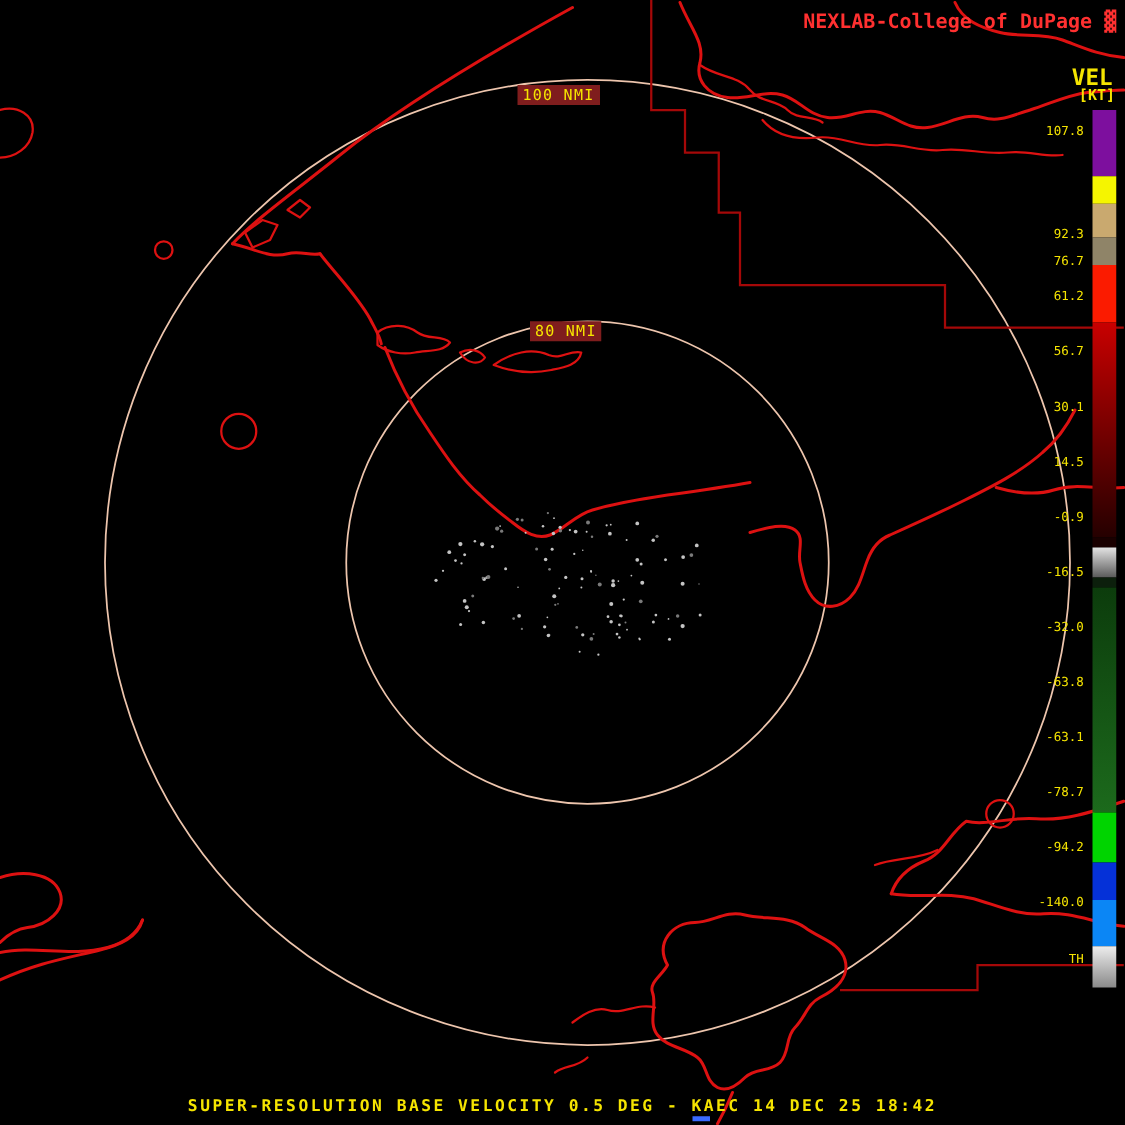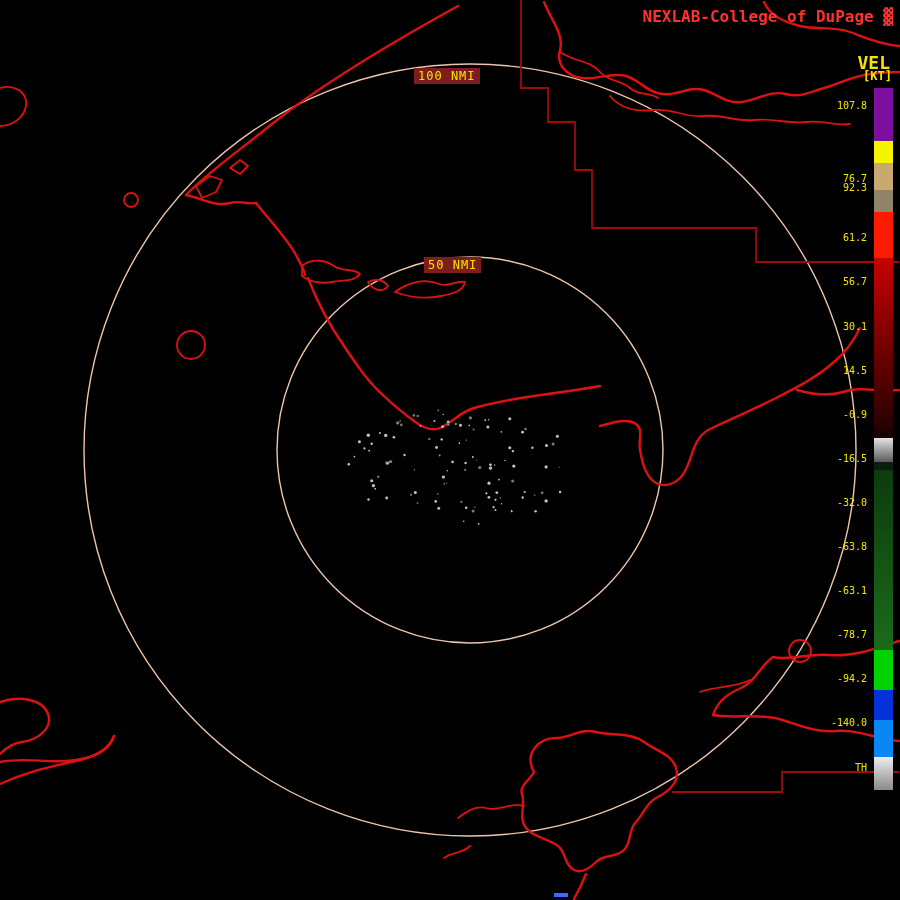--- a/index.html
+++ b/index.html
@@ -202,21 +202,21 @@
         <circle cx="444.2" cy="483.8" r="0.9" fill="#7a7a7a"></circle>
         <circle cx="499.0" cy="479.6" r="0.9" fill="#c4c4c4"></circle>
         <circle cx="559.2" cy="467.2" r="0.6" fill="#7a7a7a"></circle>
         <circle cx="348.8" cy="464.2" r="1.3" fill="#c4c4c4"></circle>
       </g>
 
     <rect x="554" y="893" width="14" height="4" style="fill:var(--marker)"></rect>
   </svg>
 
   <div class="ring-label" style="left:414px;top:68px;">100 NMI</div>
-  <div class="ring-label" style="left:424px;top:257px;">50 NMI</div>
+  <div class="ring-label" style="left:424px;top:257px;">80 NMI</div>
 
   <div id="branding">
     <span>NEXLAB-College of DuPage</span>
     <span>▓</span>
   </div>
 
   <div id="cb-title">VEL</div>
   <div id="cb-units">[KT]</div>
   <div id="colorbar">
       <div style="height: 53px; background: rgb(125, 15, 158);"></div>
@@ -230,30 +230,31 @@
       <div style="height: 8px; background: rgb(12, 31, 12);"></div>
       <div style="height: 180px; background: linear-gradient(rgb(12, 60, 12), rgb(28, 106, 28));"></div>
       <div style="height: 40px; background: rgb(0, 212, 0);"></div>
       <div style="height: 30px; background: rgb(5, 49, 216);"></div>
       <div style="height: 37px; background: rgb(11, 134, 245);"></div>
       <div style="height: 33px; background: linear-gradient(rgb(237, 237, 237), rgb(138, 138, 138));"></div>
     </div>
   <div id="colorbar-ticks">
       <div class="tick" style="top: 100px;">107.8</div>
       <div class="tick" style="top: 139px; margin-top: 43px;">92.3</div>
-      <div class="tick" style="top: 173px;">76.7</div>
+      <div class="tick" style="top: 204px;">76.7</div>
       <div class="tick" style="top: 232.3px;">61.2</div>
       <div class="tick" style="top: 276.4px;">56.7</div>
       <div class="tick" style="top: 320.5px;">30.1</div>
       <div class="tick" style="top: 364.6px;">14.5</div>
       <div class="tick" style="top: 408.7px;">-0.9</div>
       <div class="tick" style="top: 452.8px;">-16.5</div>
       <div class="tick" style="top: 496.9px;">-32.0</div>
       <div class="tick" style="top: 541px;">-63.8</div>
       <div class="tick" style="top: 585.1px;">-63.1</div>
       <div class="tick" style="top: 629.2px;">-78.7</div>
       <div class="tick" style="top: 673.3px;">-94.2</div>
       <div class="tick" style="top: 717.4px;">-140.0</div>
       <div class="tick" style="top: 761.5px;">TH</div>
     </div>
 
+  <div id="footer">SUPER-RESOLUTION BASE VELOCITY 0.5 DEG - KAEC 14 DEC 25 18:42</div>
 
 </div>
 
 </body></html>

